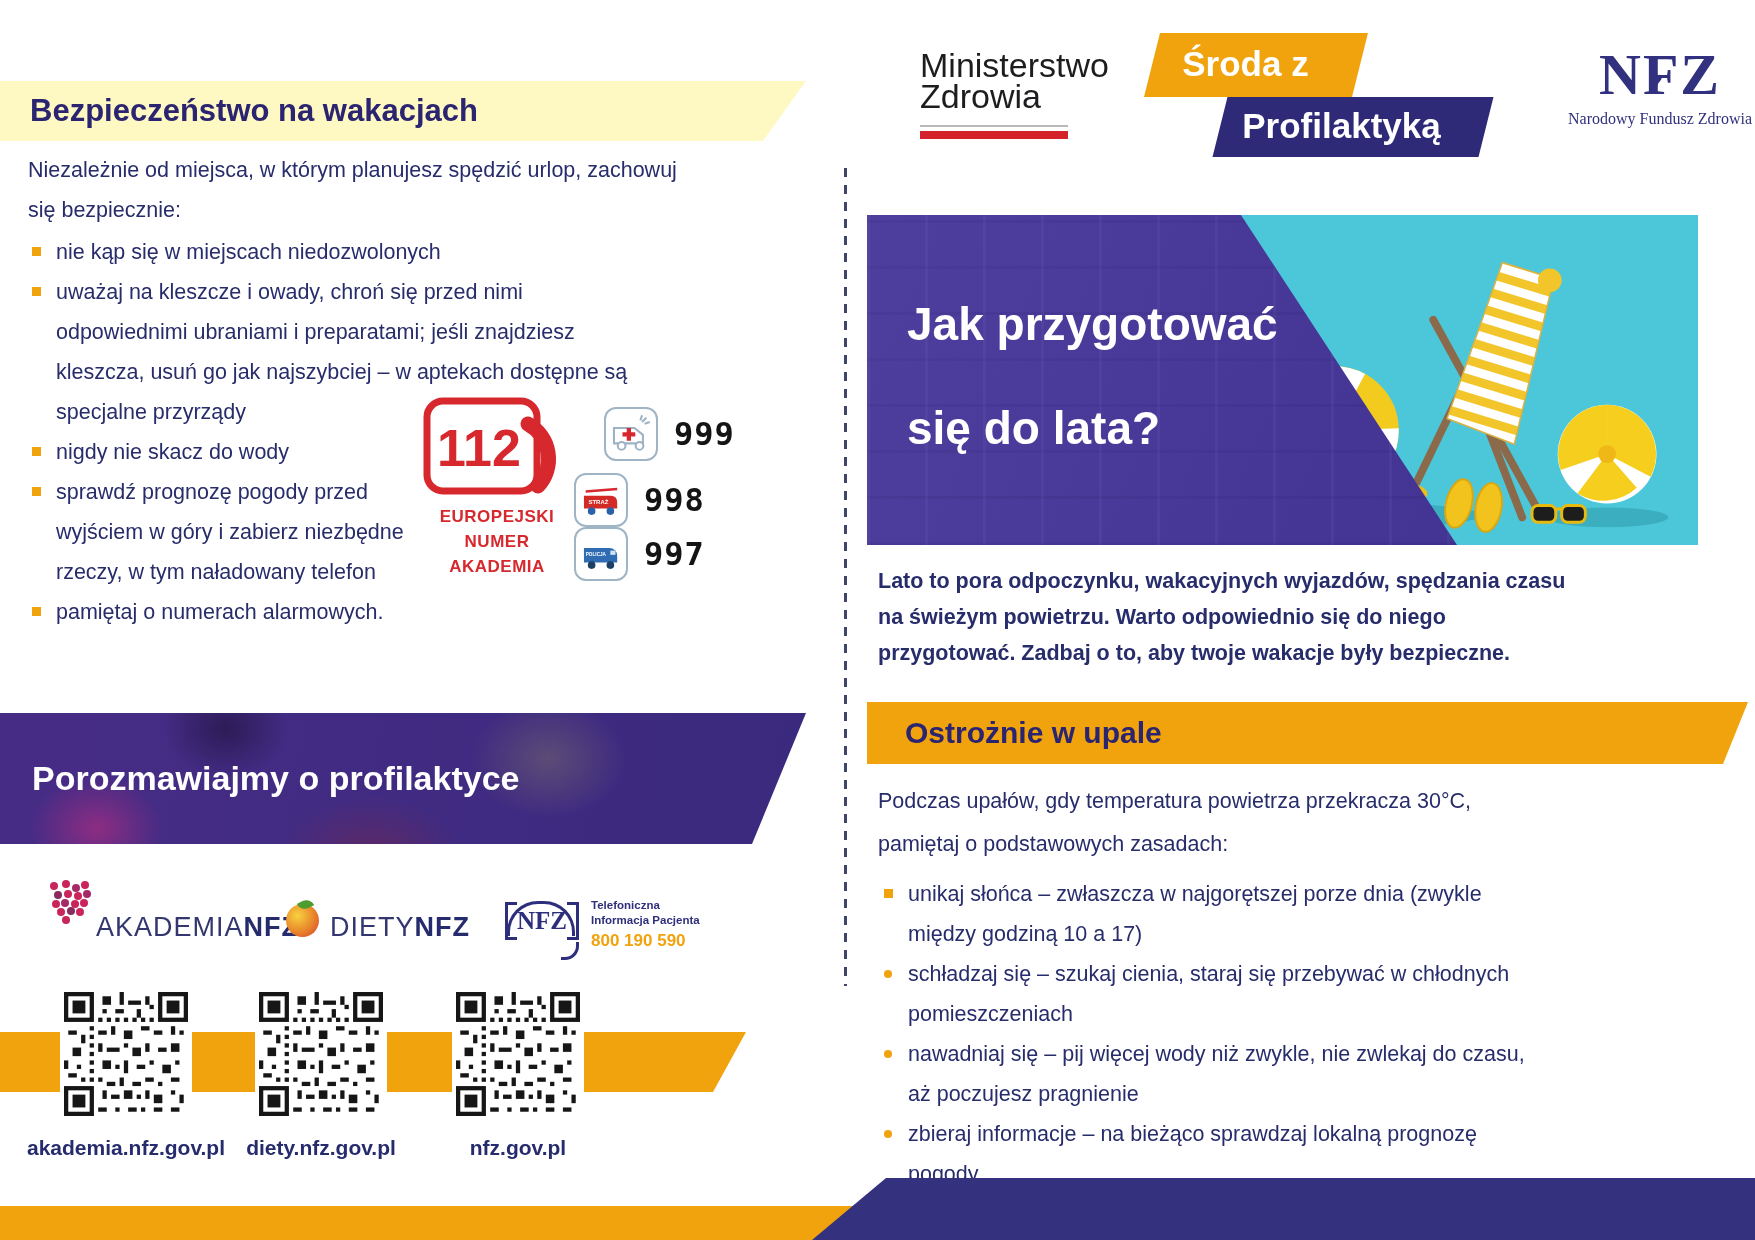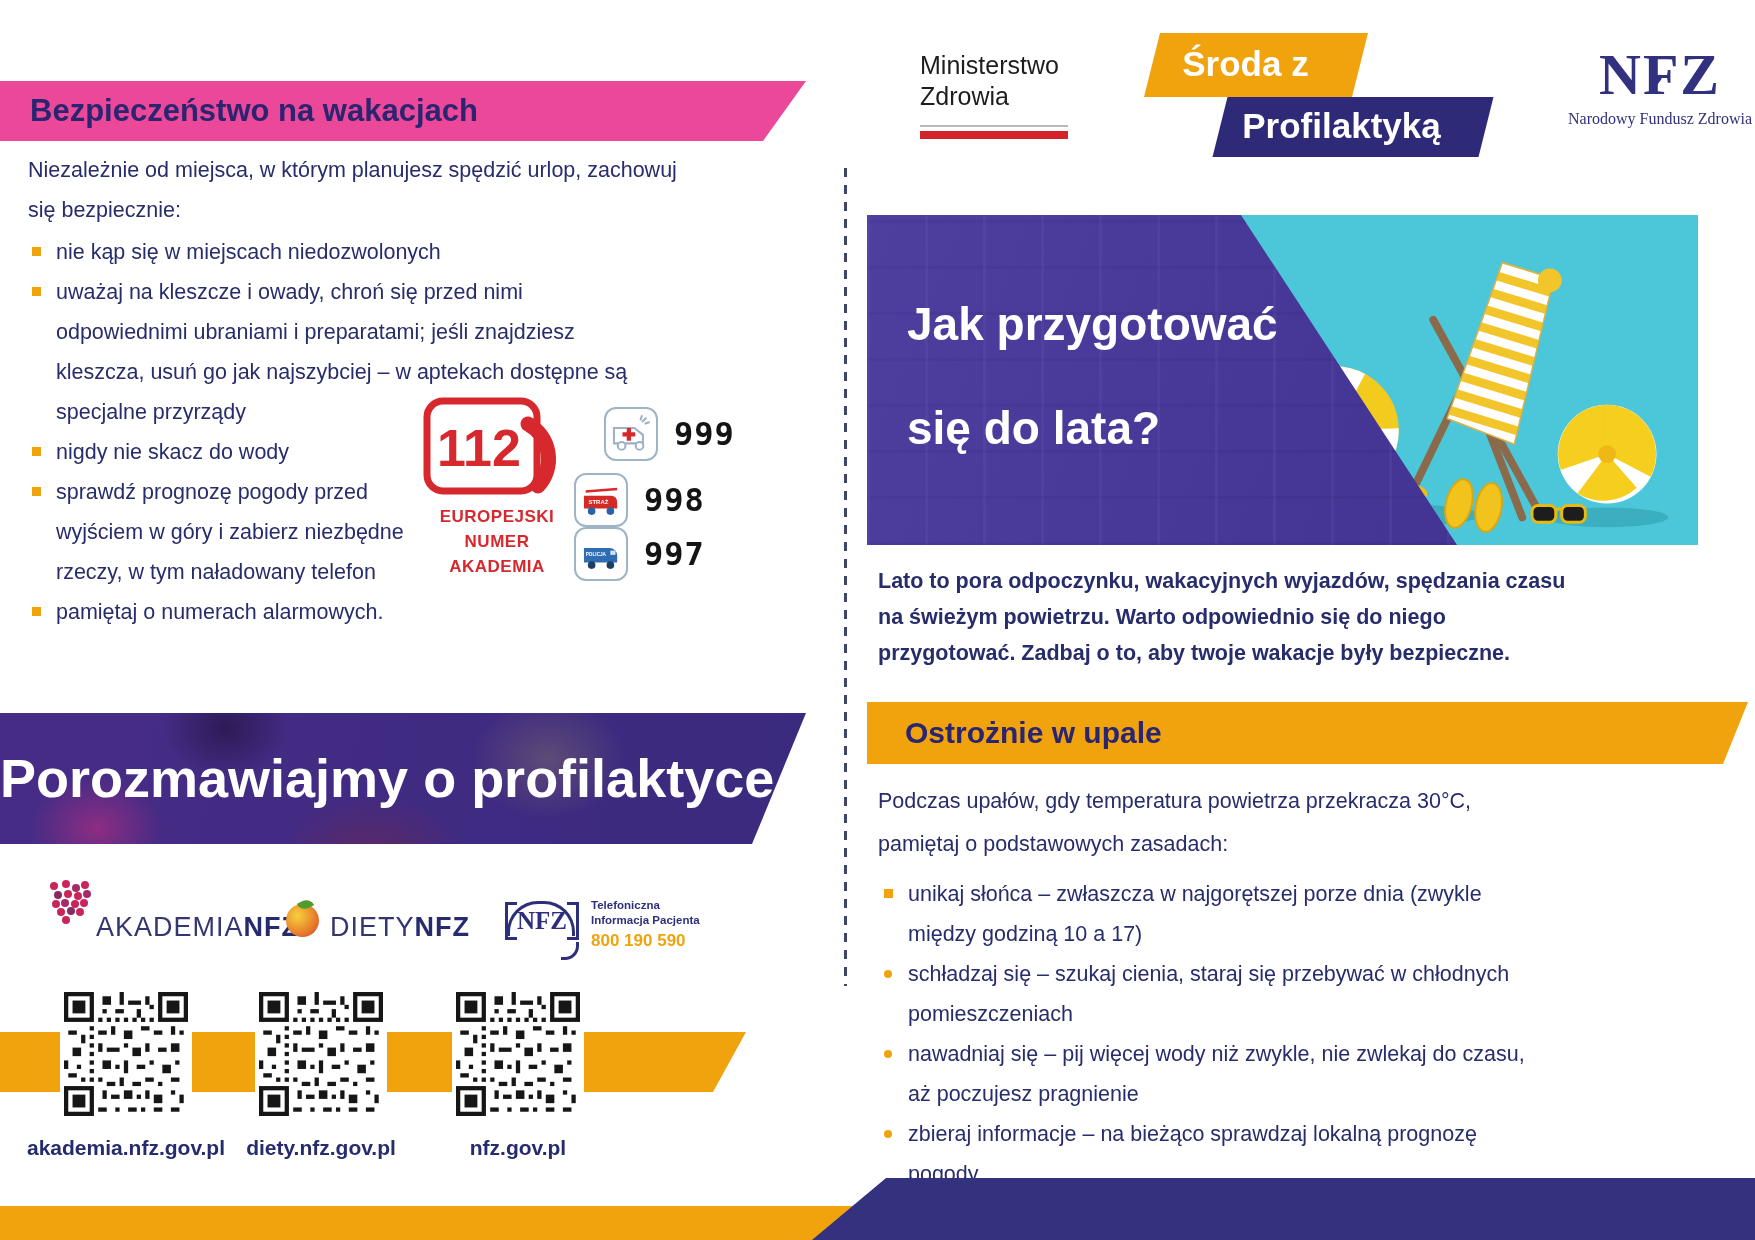--- a/index.html
+++ b/index.html
@@ -1,21 +1,21 @@
 <!DOCTYPE html>
 <html><head>
 <meta charset="utf-8">
 <style>
   html,body{margin:0;padding:0;background:#fff;}
   .page{position:relative;width:1755px;height:1240px;background:#ffffff;overflow:hidden;
         font-family:"Liberation Sans",sans-serif;color:#272c6b;}
   .abs{position:absolute;}
 
   
-  .banner-left-title{left:0;top:81px;width:806px;height:60px;background:#ec4899;
+  .banner-left-title{left:0;top:81px;width:806px;height:60px;background:#fef9c3;
     clip-path:polygon(0 0,806px 0,763px 60px,0 60px);}
   .banner-left-title span{display:block;padding-left:30px;line-height:60px;
     font-size:31px;font-weight:bold;color:#2b2470;}
 
   .left-intro{left:28px;top:150px;width:655px;font-size:21.5px;line-height:40px;}
 
   ul.blist{list-style:none;margin:0;padding:0;}
   ul.blist li{position:relative;padding-left:26px;line-height:40px;font-size:21.5px;}
   ul.blist li::before{content:"";position:absolute;left:2px;top:15px;width:9px;height:9px;background:#f0a30c;}
   ul.blist li.round::before{border-radius:50%;width:8px;height:8px;top:16px;}
@@ -35,22 +35,22 @@
 
   
   .banner-talk{left:0;top:713px;width:806px;height:131px;
     clip-path:polygon(0 0,806px 0,752px 131px,0 131px);
     background:
       radial-gradient(95px 75px at 12% 88%, rgba(199,46,128,.55), transparent 70%),
       radial-gradient(130px 95px at 46% 115%, rgba(126,38,66,.5), transparent 72%),
       radial-gradient(110px 85px at 68% 35%, rgba(156,144,96,.32), transparent 70%),
       radial-gradient(90px 70px at 28% 12%, rgba(30,16,56,.6), transparent 70%),
       linear-gradient(100deg,#472c86,#3a2a7e);}
-  .banner-talk span{display:block;line-height:131px;
-    font-size:54px;font-weight:bold;color:#ffffff;}
+  .banner-talk span{display:block;padding-left:32px;line-height:131px;
+    font-size:34px;font-weight:bold;color:#ffffff;}
 
   
   .logo-akademia{left:50px;top:882px;height:70px;}
   .brain{position:absolute;left:0;top:0;width:8px;height:8px;border-radius:50%;background:#c9255b;
     box-shadow:12px -2px 0 #c9255b,22px 2px 0 #a62a68,31px -1px 0 #c9255b,
       4px 9px 0 #8a2a5e,14px 8px 0 #c9255b,24px 10px 0 #c9255b,33px 8px 0 #a62a68,
       2px 18px 0 #c9255b,11px 17px 0 #a62a68,21px 18px 0 #c9255b,30px 17px 0 #c9255b,
       7px 26px 0 #c9255b,17px 25px 0 #8a2a5e,26px 26px 0 #c9255b,12px 34px 0 #c9255b;}
   .logo-word{position:absolute;left:46px;top:30px;font-size:27px;color:#33366f;letter-spacing:1px;white-space:nowrap;}
   .logo-word b{font-weight:bold;color:#262b6d;}
@@ -85,21 +85,21 @@
   
   .footer-orange{left:0;top:1206px;width:880px;height:34px;background:#f0a30c;}
   .footer-purple{left:798px;top:1178px;width:957px;height:62px;background:#34317f;
     clip-path:polygon(88px 0,957px 0,957px 62px,14px 62px);}
 
   
   .fold-line{left:844px;top:168px;width:3px;height:818px;
     background:repeating-linear-gradient(180deg,#3f4569 0 9px,transparent 9px 17px);}
 
   .ministry{left:920px;top:50px;width:180px;}
-  .ministry-name{font-size:25px;line-height:31px;color:#1d1d1f;}
+  .ministry-name{font-size:34px;line-height:31px;color:#1d1d1f;}
   .ministry-rule{margin-top:13px;width:148px;}
   .ministry-rule .gray{height:2px;background:#b9b9b9;}
   .ministry-rule .red{height:8px;background:#d3222a;margin-top:4px;}
 
   .badge-orange{left:1152px;top:33px;width:208px;height:64px;background:#f0a30c;
     transform:skewX(-14deg);}
   .badge-orange span{display:block;transform:skewX(14deg);padding-left:30px;line-height:62px;
     font-size:35px;font-weight:bold;color:#fff;}
   .badge-navy{left:1220px;top:97px;width:266px;height:60px;background:#2e2a78;
     transform:skewX(-14deg);}

